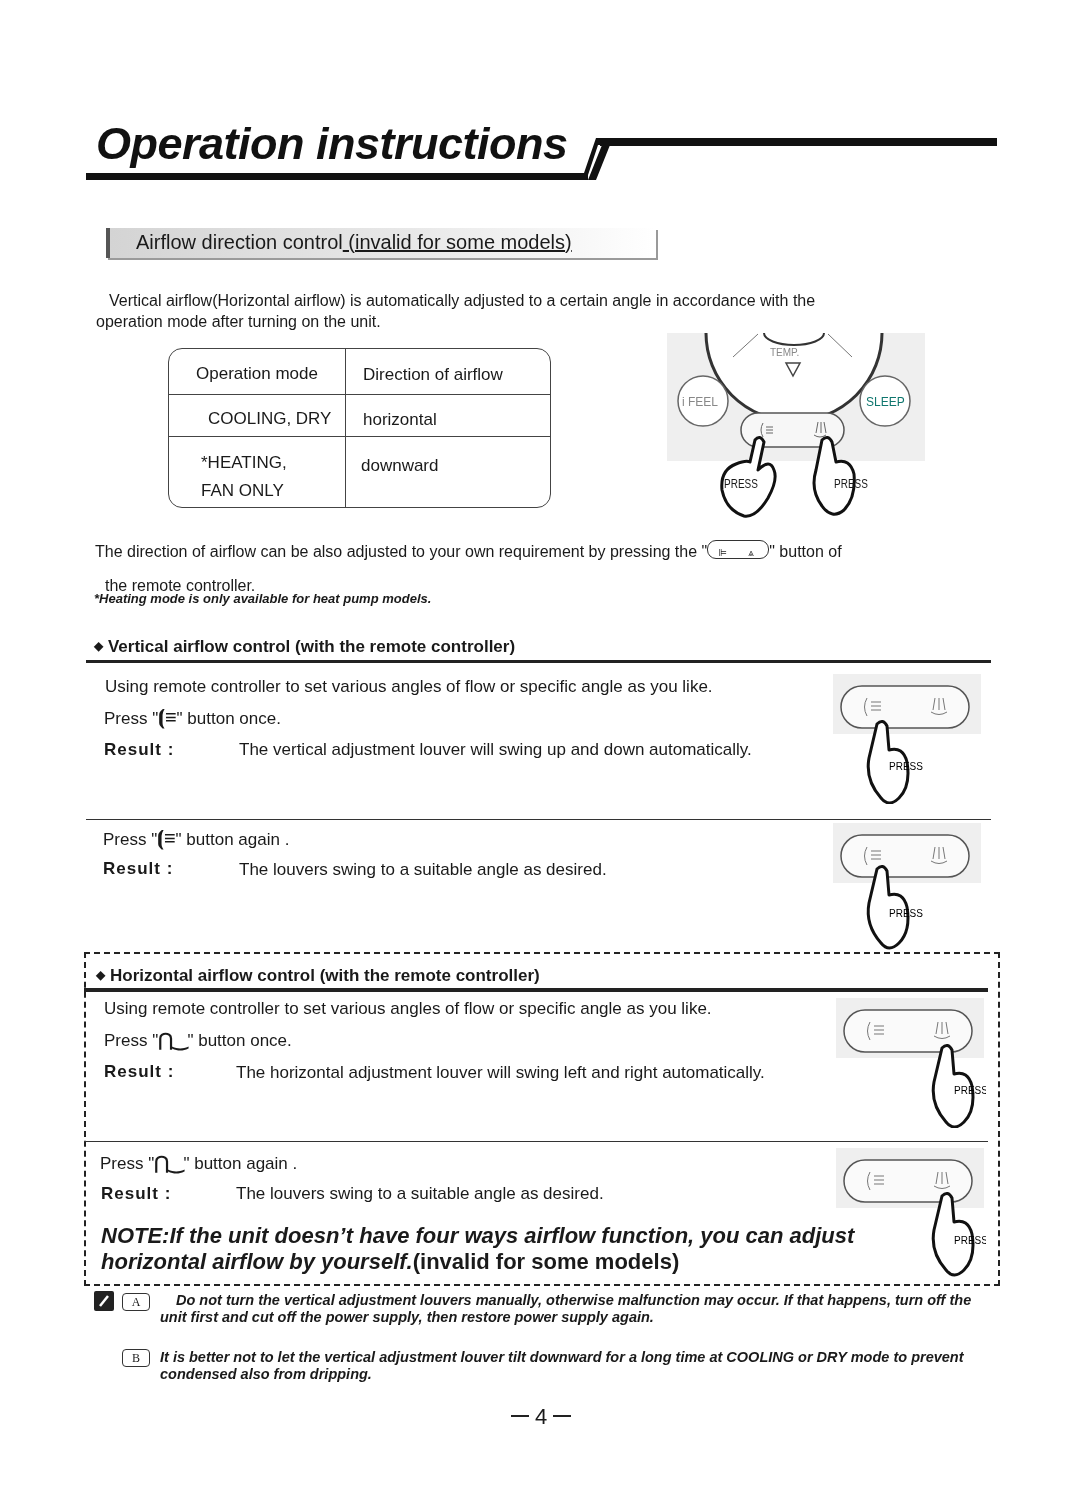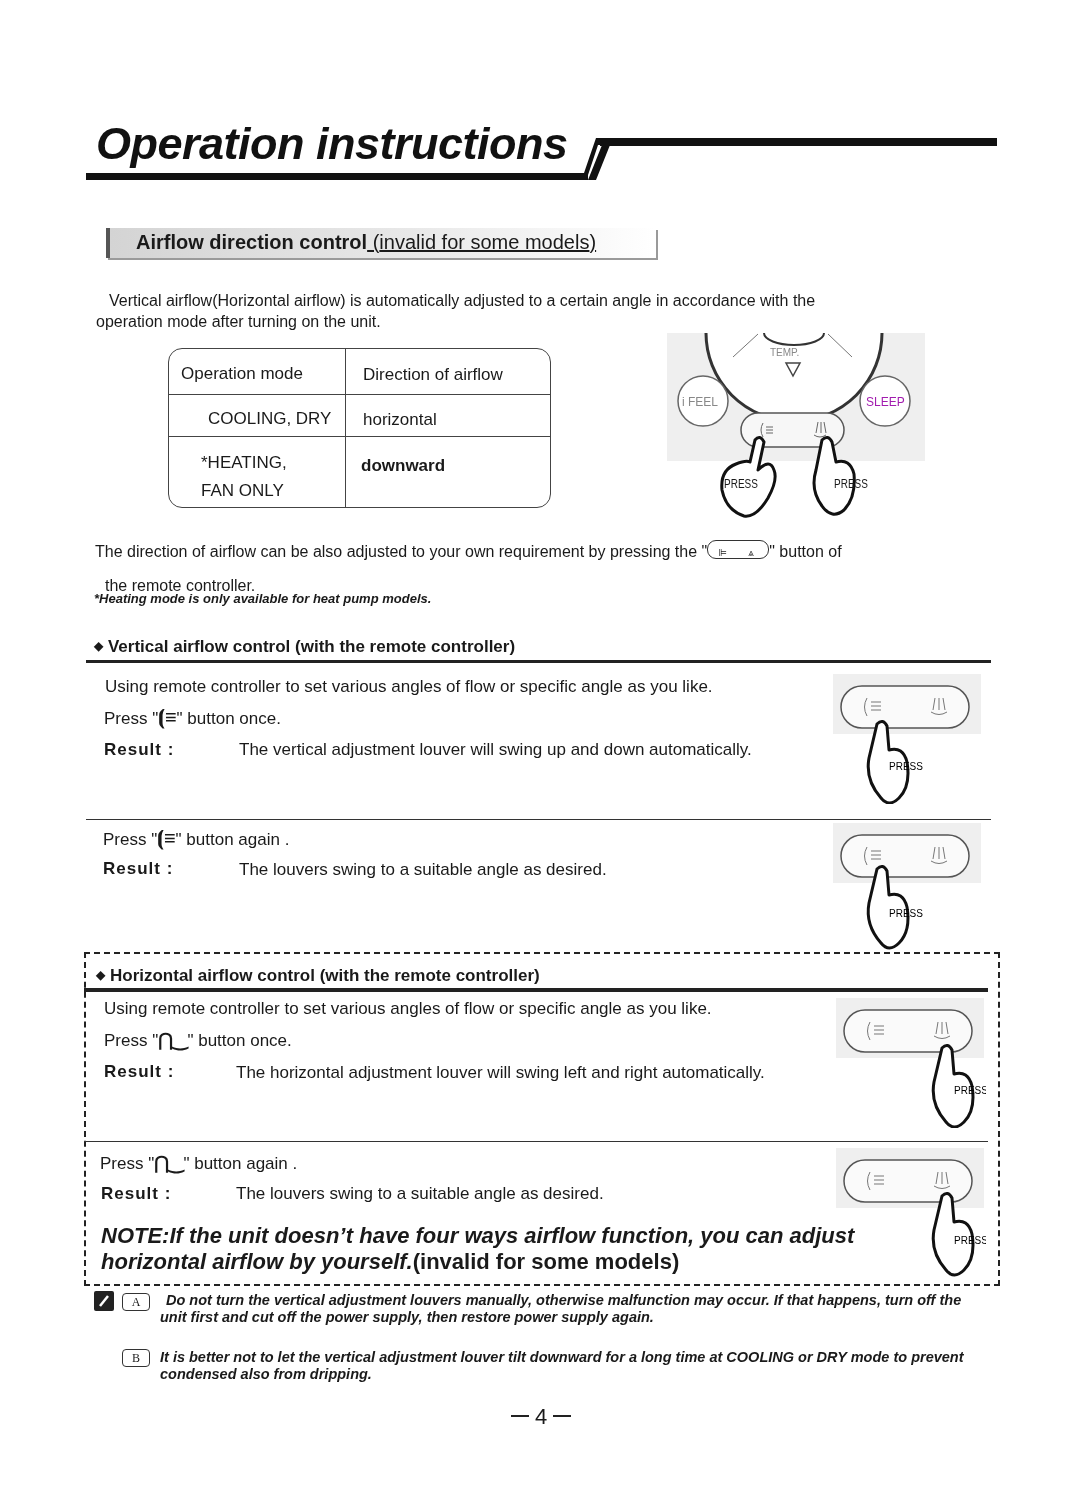--- a/index.html
+++ b/index.html
@@ -10,21 +10,21 @@
   
   #page-title { left:96px; top:118px; font-size:45px; font-weight:bold; font-style:italic;
                 letter-spacing:-0.5px; color:#111; white-space:nowrap; }
   #title-rule { left:0; top:0; width:1083px; height:200px; pointer-events:none; }
 
   
   #section-heading { left:106px; top:228px; width:546px; height:30px;
      background:linear-gradient(to right,#d4d4d4 0%,#e8e8e8 55%,#ffffff 100%);
      border-left:4px solid #555; box-shadow:2px 2px 0 #9a9a9a; }
   #section-heading .txt { position:absolute; left:26px; top:3px; font-size:20px; white-space:nowrap; }
-  #section-heading b { font-weight:bold; }
+  #section-heading b { font-weight:normal; }
   #section-heading .u { text-decoration:underline; }
 
   .para { font-size:16px; line-height:21px; white-space:nowrap; }
 
   
   #mode-table { left:168px; top:348px; width:381px; height:158px; border:1px solid #444;
                 border-radius:14px; overflow:hidden; }
   #mode-table .vline { position:absolute; left:176px; top:0; width:1px; height:158px; background:#444; }
   #mode-table .hline { position:absolute; left:0; width:381px; height:1px; background:#444; }
   #mode-table .cell { position:absolute; font-size:17px; white-space:nowrap; }
@@ -63,27 +63,27 @@
   </div>
 </div>
 
 <div class="abs para" style="left:96px;top:290px;margin-left:13px;">Vertical airflow(Horizontal airflow) is automatically adjusted to a certain angle in accordance with the</div>
 <div class="abs para" style="left:96px;top:311px;">operation mode after turning on the unit.</div>
 
 <div id="mode-table" class="abs">
   <div class="vline"></div>
   <div class="hline" style="top:45px;"></div>
   <div class="hline" style="top:87px;"></div>
-  <div class="cell" style="left:12px;top:15px;">Operation mode</div>
+  <div class="cell" style="left:27px;top:15px;">Operation mode</div>
   <div class="cell" style="left:194px;top:16px;">Direction of airflow</div>
   <div class="cell" style="left:10px;top:60px;margin-left:29px;">COOLING, DRY</div>
   <div class="cell" style="left:194px;top:61px;">horizontal</div>
   <div class="cell" style="left:32px;top:104px;">*HEATING,</div>
   <div class="cell" style="left:32px;top:125px;margin-top:7px;">FAN ONLY</div>
-  <div class="cell" style="left:192px;top:107px;font-weight:bold;">downward</div>
+  <div class="cell" style="left:192px;top:107px;">downward</div>
 </div>
 
 <div id="remote-panel" class="abs"></div>
 <svg class="abs" style="left:660px;top:330px;" width="280" height="200">
 
   <path d="M46 3 A84 84 0 0 0 222 3" fill="#fff" stroke="#333" stroke-width="3"></path>
   <path d="M66 3 A66 66 0 0 0 202 3" fill="none" stroke="#999" stroke-width="0"></path>
   <line x1="73" y1="27" x2="98" y2="4" stroke="#777" stroke-width="1"></line>
   <line x1="192" y1="27" x2="168" y2="4" stroke="#777" stroke-width="1"></line>
   <path d="M104 3 A30 12 0 0 0 164 3" fill="none" stroke="#333" stroke-width="2"></path>
@@ -105,21 +105,21 @@
       <line x1="164" y1="92" x2="166" y2="103"></line>
   </g>
 
   <g fill="#fff" stroke="#111" stroke-width="3" stroke-linejoin="round">
     <path d="M95 110 Q100 104 104 112 L98 140 Q110 128 114 140 Q118 150 108 168 Q96 188 84 186 Q66 180 62 160 Q60 140 76 134 Q86 130 90 132 Z"></path>
     <path d="M162 110 Q168 104 172 112 L176 132 Q190 128 194 144 Q196 168 184 180 Q172 190 162 176 Q150 160 156 140 Z"></path>
   </g>
 </svg>
 <div class="abs" style="left:770px;top:347px;font-size:10px;color:#888;">TEMP.</div>
 <div class="abs" style="left:682px;top:395px;font-size:12px;color:#888;">i FEEL</div>
-<div class="abs" style="left:866px;top:395px;font-size:12px;color:#a21caf;">SLEEP</div>
+<div class="abs" style="left:866px;top:395px;font-size:12px;color:#0f766e;">SLEEP</div>
 <div class="abs" style="left:724px;top:478px;font-size:10px;transform:scaleY(1.2);">PRESS</div>
 <div class="abs" style="left:834px;top:478px;font-size:10px;transform:scaleY(1.2);">PRESS</div>
 
 <div class="abs para" style="left:95px;top:540px;">
   <span>The direction of airflow can be also adjusted to your own requirement by pressing the "</span><span style="display:inline-block;width:60px;height:17px;border:1.5px solid #333;border-radius:9px;vertical-align:-2px;position:relative;"><span style="position:absolute;left:10px;top:1px;font-size:10px;">⊫</span><span style="position:absolute;left:40px;top:1px;font-size:10px;">⩓</span></span><span>" button of</span>
 </div>
 <div class="abs para" style="left:95px;top:575px;margin-left:10px;">the remote controller.</div>
 <div class="abs" style="left:94px;top:591px;font-size:13px;font-weight:bold;font-style:italic;">*Heating mode is only available for heat pump models.</div>
 
 <div class="abs sub-heading" style="left:94px;top:637px;">
@@ -214,21 +214,21 @@
   <use href="#hand" transform="translate(106,48)"></use>
   <text x="118" y="96" font-size="10">PRESS</text>
 </svg>
 
 <div class="abs" style="left:94px;top:1291px;width:20px;height:20px;background:#222;border-radius:2px;">
   <svg width="20" height="20">
       <line x1="6" y1="15" x2="14" y2="5" stroke="#fff" stroke-width="2.5"></line>
     </svg>
 </div>
 <div class="letter-badge" style="left:122px;top:1293px;">A</div>
-<div class="abs note-text" style="left:166px;top:1291px;white-space:nowrap;">Do not turn the vertical adjustment louvers manually, otherwise malfunction may occur. If that happens, turn off the</div>
+<div class="abs note-text" style="left:176px;top:1291px;white-space:nowrap;">Do not turn the vertical adjustment louvers manually, otherwise malfunction may occur. If that happens, turn off the</div>
 <div class="abs note-text" style="left:160px;top:1308px;white-space:nowrap;">unit first and cut off the power supply,  then restore power supply again.</div>
 
 <div class="letter-badge" style="left:122px;top:1349px;">B</div>
 <div class="abs note-text" style="left:160px;top:1348px;white-space:nowrap;">It is better not to let the vertical adjustment louver tilt downward for a long time at COOLING or DRY mode to prevent</div>
 <div class="abs note-text" style="left:160px;top:1365px;white-space:nowrap;">condensed also from dripping.</div>
 
 <div class="abs" style="left:505px;top:1404px;width:72px;text-align:center;font-size:22px;">
   <span style="display:inline-block;width:18px;height:2px;background:#222;vertical-align:7px;"></span>
   <span>4</span>
   <span style="display:inline-block;width:18px;height:2px;background:#222;vertical-align:7px;"></span>

